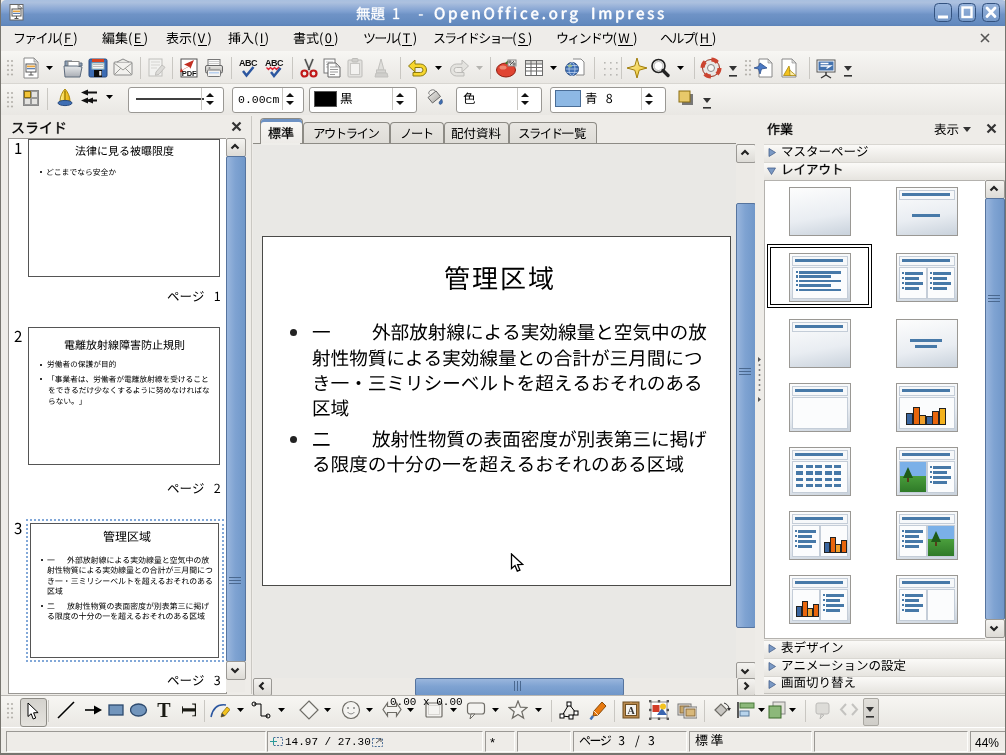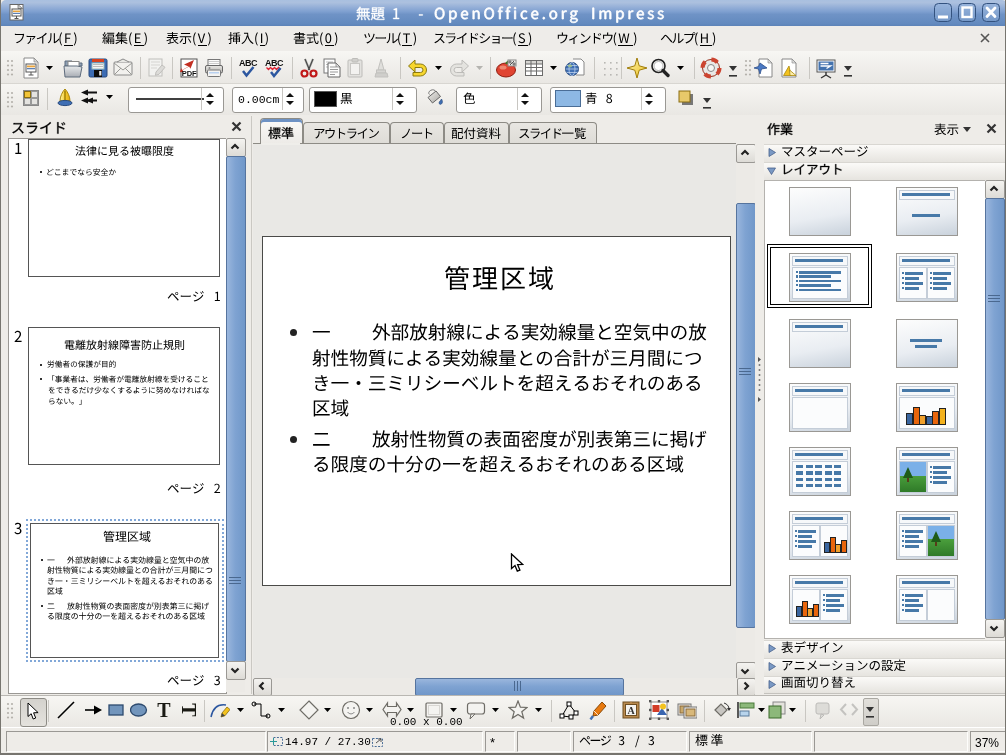--- a/index.html
+++ b/index.html
@@ -1706,21 +1706,21 @@
 <div style="position:absolute;left:266px;top:731px;width:214px;height:19px;background:#eeece8;border:1px solid;border-color:#9a9894 #fdfdfb #fdfdfb #9a9894"></div>
 <svg style="position:absolute;left:269px;top:735px;" width="13" height="11" viewBox="0 0 13 11">
     <rect x="3.5" y="2.5" width="9" height="8" fill="none" stroke="#4a6d96" stroke-dasharray="2 1.4"></rect>
     <path d="M0 6.5h7M3.5 3v7" stroke="#2a9a9a"></path>
   </svg>
 <svg style="position:absolute;left:370px;top:735px;" width="14" height="12" viewBox="0 0 14 12">
     <rect x="1.5" y="3.5" width="10" height="8" fill="none" stroke="#4a6d96" stroke-dasharray="2 1.4"></rect>
     <path d="M5 8l5-4M10 7V4h-3" stroke="#555" fill="none"></path>
   </svg>
 <div style="position:absolute;left:284px;top:736px;font:11px/12px 'Liberation Mono',monospace;color:#000">14.97 / 27.30</div>
-<div style="position:absolute;left:389px;top:716px;font:11px/12px 'Liberation Mono',monospace;color:#000">0.00 x 0.00</div>
+<div style="position:absolute;left:389px;top:696px;font:11px/12px 'Liberation Mono',monospace;color:#000">0.00 x 0.00</div>
 <div style="position:absolute;left:484px;top:731px;width:28px;height:19px;background:#eeece8;border:1px solid;border-color:#9a9894 #fdfdfb #fdfdfb #9a9894"></div>
 <div style="position:absolute;left:489px;top:735px;font:13px 'Liberation Sans',sans-serif;color:#000">*</div>
 <div style="position:absolute;left:516px;top:731px;width:52px;height:19px;background:#eeece8;border:1px solid;border-color:#9a9894 #fdfdfb #fdfdfb #9a9894"></div>
 <div style="position:absolute;left:572px;top:731px;width:112px;height:19px;background:#eeece8;border:1px solid;border-color:#9a9894 #fdfdfb #fdfdfb #9a9894"></div>
 <svg style="position:absolute;left:578.0px;top:745.0px;overflow:visible" width="1" height="1">
     <g transform="scale(0.012000,-0.012000)" fill="#000">
       <use href="#g160" x="0"></use>
       <use href="#g37" x="870"></use>
       <use href="#g161" x="1740"></use>
       <use href="#g159" x="3277"></use>
@@ -1730,13 +1730,13 @@
   </svg>
 <div style="position:absolute;left:688px;top:731px;width:121px;height:19px;background:#eeece8;border:1px solid;border-color:#9a9894 #fdfdfb #fdfdfb #9a9894"></div>
 <svg style="position:absolute;left:694.0px;top:745.0px;overflow:visible" width="1" height="1">
     <g transform="scale(0.013000,-0.013000)" fill="#000">
       <use href="#g162" x="0"></use>
       <use href="#g163" x="1192"></use>
     </g>
   </svg>
 <div style="position:absolute;left:813px;top:731px;width:152px;height:19px;background:#eeece8;border:1px solid;border-color:#9a9894 #fdfdfb #fdfdfb #9a9894"></div>
 <div style="position:absolute;left:969px;top:731px;width:34px;height:19px;background:#eeece8;border:1px solid;border-color:#9a9894 #fdfdfb #fdfdfb #9a9894"></div>
-<div style="position:absolute;left:974px;top:736px;font:12px 'Liberation Sans',sans-serif;color:#000">37%</div>
+<div style="position:absolute;left:974px;top:736px;font:12px 'Liberation Sans',sans-serif;color:#000">44%</div>
 <div style="position:absolute;left:0;top:753px;width:1006px;height:2px;background:#77756f"></div>
 </body></html>

